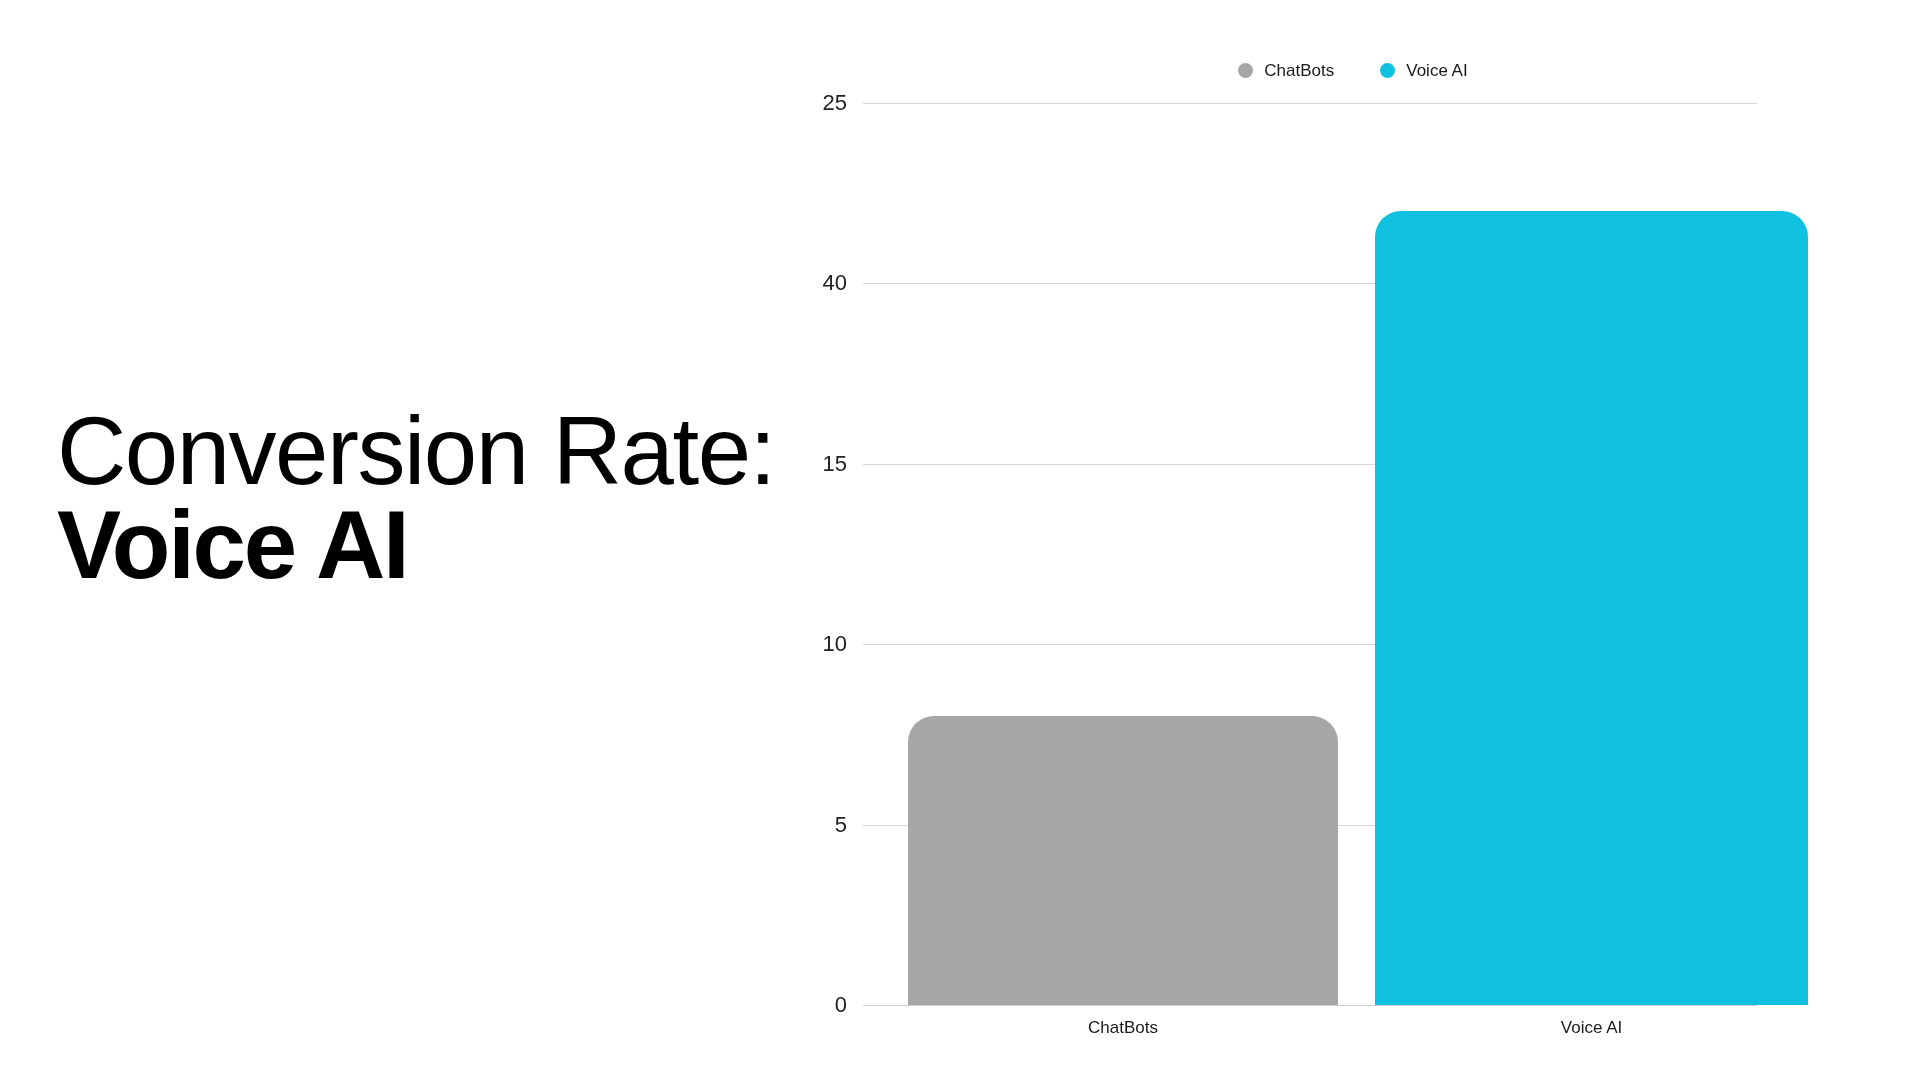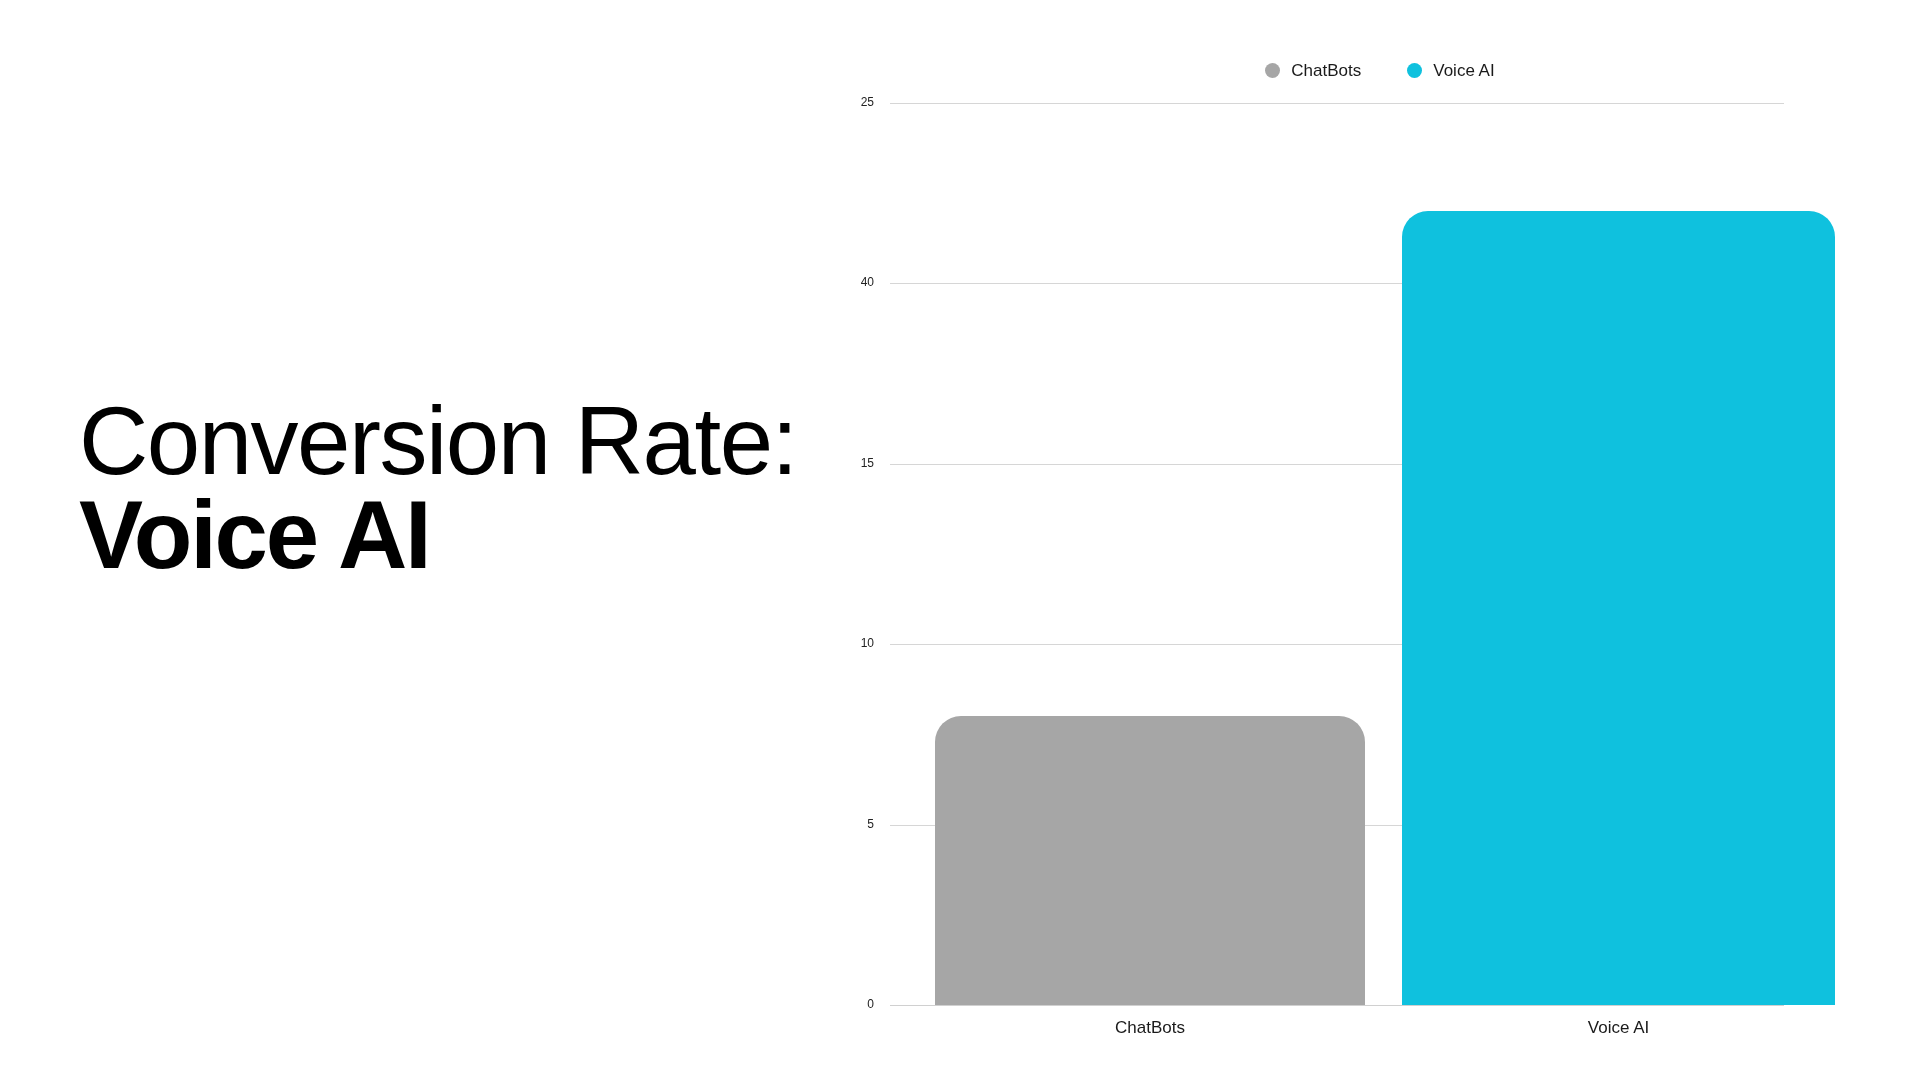--- a/index.html
+++ b/index.html
@@ -19,44 +19,43 @@
     position: relative;
     width: 1920px;
     height: 1080px;
     background: #ffffff;
   }
 
   
   .headline {
     position: absolute;
     left: 57px;
-    top: 394px;
+    top: 404px;
     width: 790px;
-    margin-left: 22px;
   }
   .headline-line {
     display: block;
     color: #000000;
     font-size: 96px;
     line-height: 94px;
     letter-spacing: -1.5px;
     white-space: nowrap;
   }
   .headline-line.light {
     font-weight: 300;
   }
   .headline-line.bold {
     font-weight: 700;
     letter-spacing: -2.2px;
   }
 
   
   .chart {
     position: absolute;
-    left: 840px;
+    left: 813px;
     top: 0px;
     width: 1080px;
     height: 844px;
   }
 
   
   .legend {
     position: absolute;
     left: 0;
     top: 62px;
@@ -101,21 +100,21 @@
     width: 100%;
     height: 1px;
     background: #d6d6d6;
   }
 
   .ytick {
     position: absolute;
     right: 0;
     width: 60px;
     text-align: right;
-    font-size: 12px;
+    font-size: 22px;
     color: #222222;
     line-height: 17px;
     transform: translateY(-9px);
   }
   .ytick-wrap {
     position: absolute;
     left: -76px;
     width: 60px;
   }
 

